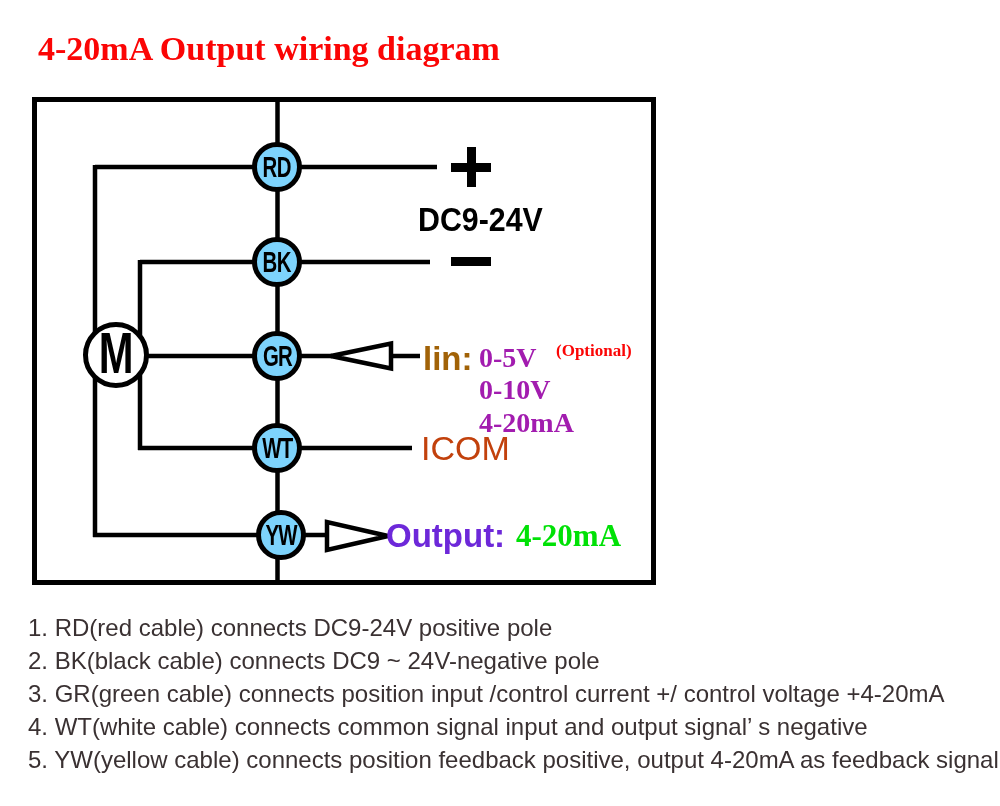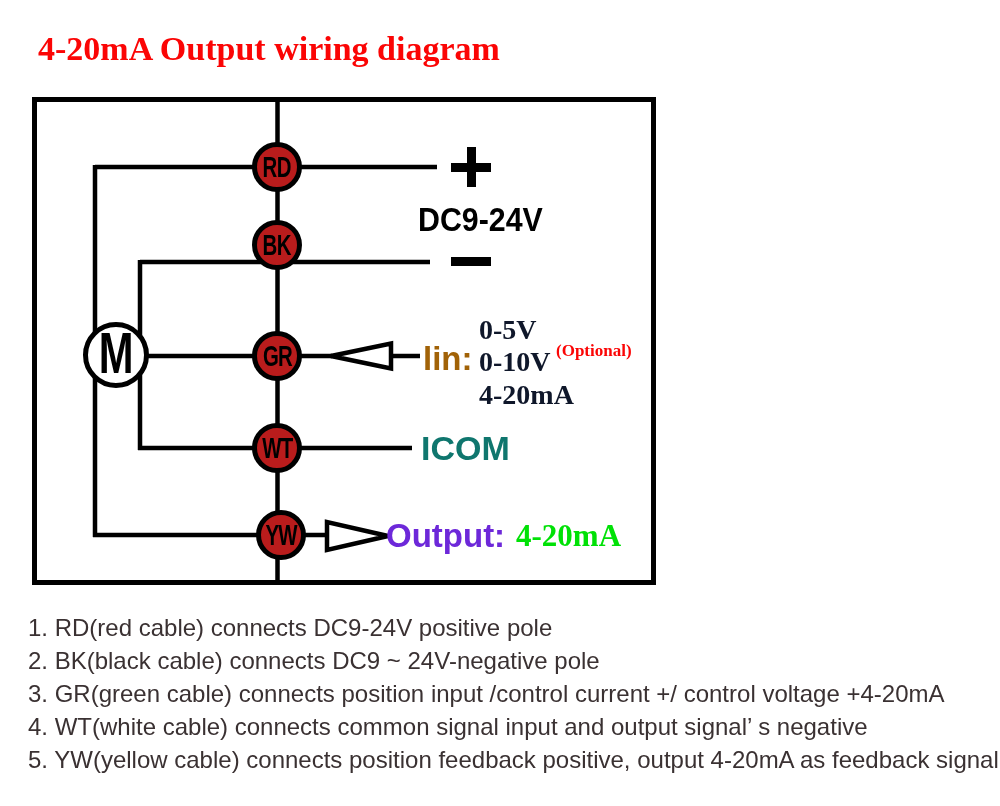--- a/index.html
+++ b/index.html
@@ -34,21 +34,21 @@
     background: transparent;
   }
   svg.wires { position: absolute; left: 0; top: 0; width: 1000px; height: 806px; }
 
   .term {
     position: absolute;
     width: 50px;
     height: 50px;
     border: 5px solid #000000;
     border-radius: 50%;
-    background: #b91c1c;
+    background: #7dd3fc;
     display: flex;
     align-items: center;
     justify-content: center;
   }
   .term .lbl {
     font-weight: bold;
     font-size: 30px;
     color: #000000;
     transform: scaleX(0.68);
     letter-spacing: -1px;
@@ -88,35 +88,35 @@
     white-space: nowrap;
   }
   .lin-label {
     position: absolute; left: 423px; top: 340px;
     font-weight: bold; font-size: 33px; color: #a16207;
     white-space: nowrap;
   }
   .red-opt {
     position: absolute; left: 479px;
     font-family: "Liberation Serif", serif;
-    font-weight: bold; font-size: 28px; color: #0f172a;
-    white-space: nowrap; line-height: 1;
+    font-weight: bold; font-size: 28px; color: #a21caf;
+    white-space: nowrap; line-height: 1; margin-top: 28px;
   }
   .opt-0 { top: 316px; }
   .opt-1 { top: 348px; }
   .opt-2 { top: 381px; }
   .optional-note {
     position: absolute; left: 556px; top: 341px;
     font-family: "Liberation Serif", serif;
     font-weight: bold; font-size: 17px; color: #fb0505;
     white-space: nowrap;
   }
   .icom-label {
     position: absolute; left: 421px; top: 429px;
-    font-weight: bold; font-size: 34px; color: #0f766e;
+    font-weight: normal; font-size: 34px; color: #c2410c;
     white-space: nowrap;
   }
   .output-label {
     position: absolute; left: 386px; top: 517px;
     font-weight: bold; font-size: 33px; color: #6d28d9;
     white-space: nowrap;
   }
   .output-value {
     position: absolute; left: 516px; top: 518px;
     font-family: "Liberation Serif", serif;
@@ -159,21 +159,21 @@
     <line x1="277" y1="448" x2="412" y2="448" stroke="#000" stroke-width="4.5"></line>
     <line x1="277" y1="535" x2="328" y2="535" stroke="#000" stroke-width="4.5"></line>
 
     <polygon points="331,356 391,343.5 391,368.5" fill="#ffffff" stroke="#000" stroke-width="4.5"></polygon>
     <polygon points="388,536 327,522 327,550" fill="#ffffff" stroke="#000" stroke-width="4.5"></polygon>
   </svg>
 
   <div class="term" style="left:252px; top:142px;">
     <span class="lbl">RD</span>
   </div>
-  <div class="term" style="left:252px; top:220px;text-align:center;">
+  <div class="term" style="left:252px; top:237px;text-align:center;">
     <span class="lbl">BK</span>
   </div>
   <div class="term" style="left:252px; top:331px;">
     <span class="lbl">GR</span>
   </div>
   <div class="term" style="left:252px; top:423px;text-align:center;">
     <span class="lbl">WT</span>
   </div>
   <div class="term" style="left:256px; top:510px;">
     <span class="lbl">YW</span>

